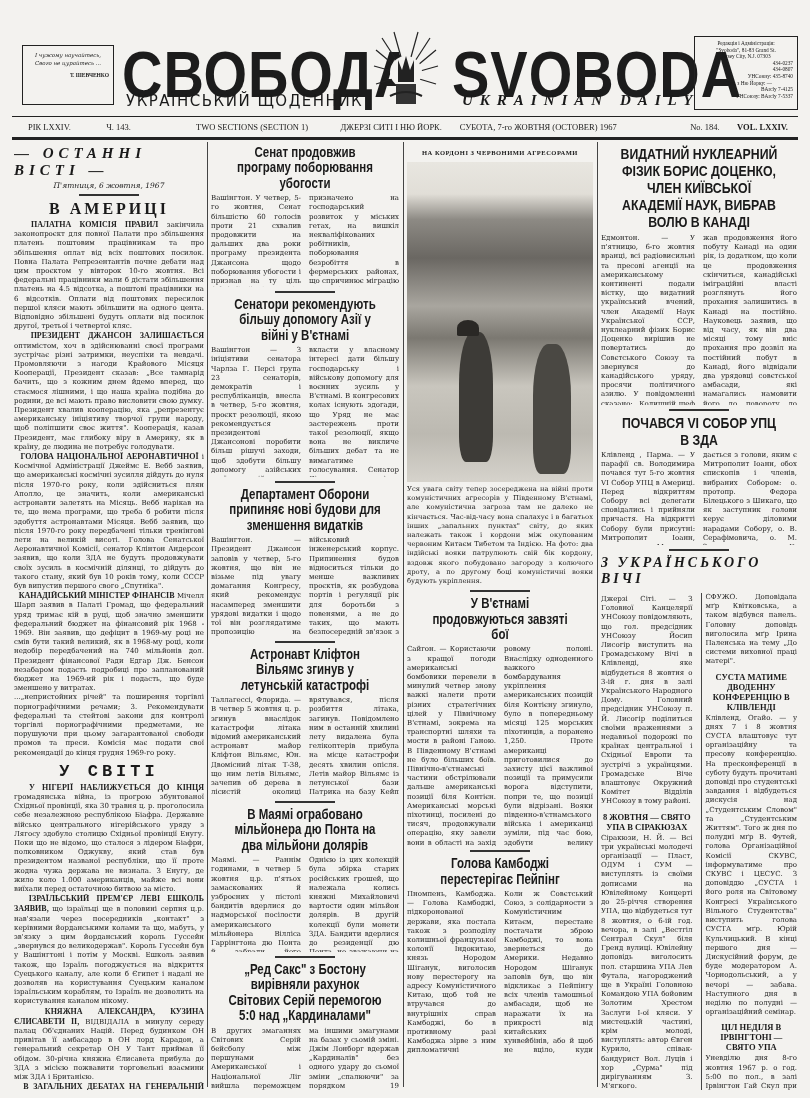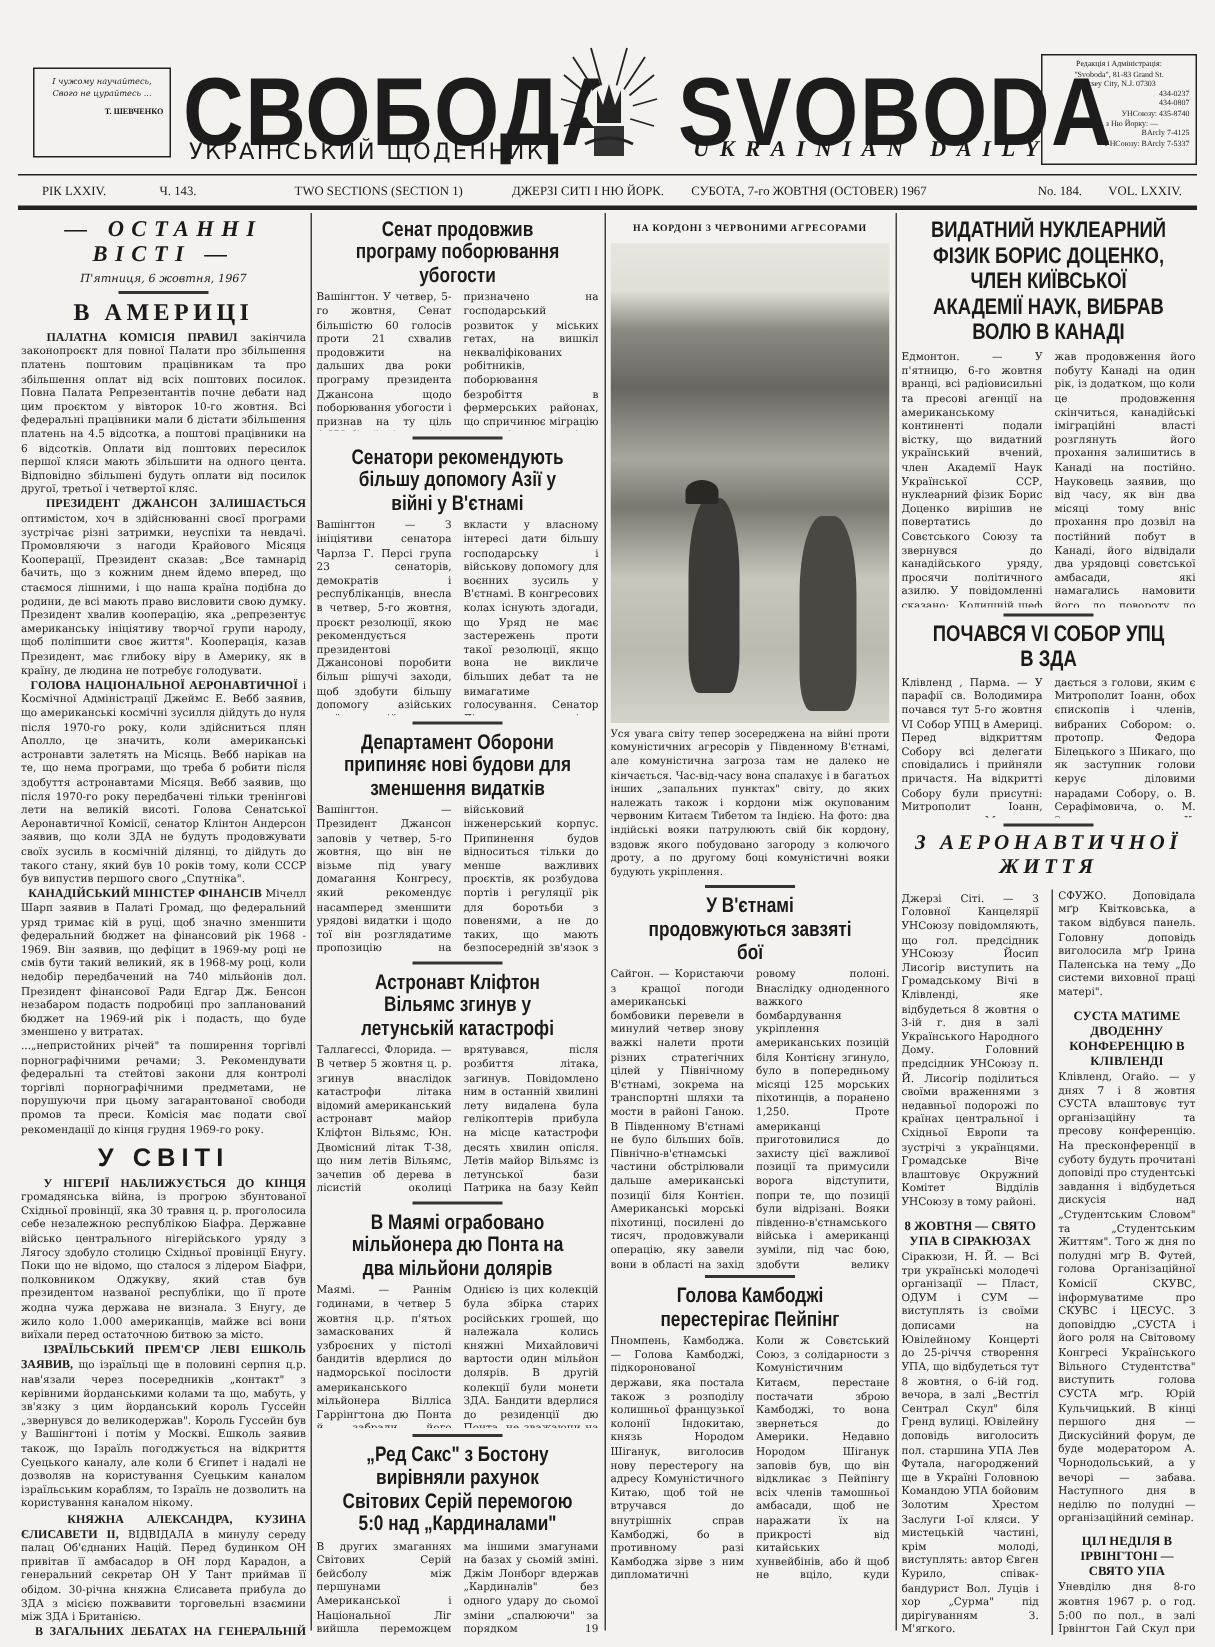--- a/index.html
+++ b/index.html
@@ -22,21 +22,21 @@
   .rule-thick{position:absolute;left:12px;width:786px;height:3px;background:#222}
   .rule-thin{position:absolute;left:12px;width:786px;height:1px;background:#222}
   .col{position:absolute;top:140px}
   .vline{position:absolute;width:1px;background:#444}
   .hl{font-family:"Liberation Sans",sans-serif;font-weight:bold;text-align:center;line-height:1.1;transform:scaleX(0.82);transform-origin:center}
   .body{font-size:7px;line-height:9.2px;text-align:justify;font-family:"DejaVu Serif",serif;color:#222}
   .body b{font-family:"Liberation Serif",serif;font-weight:bold;font-size:8px}
   .two{display:flex;gap:8px}
   .two>div{flex:1}
   .sep{height:2px;width:60px;margin:4px auto;background:#333}
-  .section-banner{font-family:"Liberation Serif",serif;font-weight:bold;font-style:italic;letter-spacing:5px;text-align:center}
+  .section-banner{font-family:"Liberation Serif",serif;font-weight:bold;font-style:italic;letter-spacing:5px;}
   .small-hl{font-family:"Liberation Serif",serif;font-weight:bold;font-size:8.5px;text-align:center;line-height:10px}
   .photo{background:linear-gradient(180deg,#e8e6e0 0%,#e1ded7 10%,#8d8a84 18%,#6a6762 30%,#a9a69f 45%,#7b7871 55%,#c9c6be 70%,#bcb9b1 85%,#d6d3cc 100%);position:relative;overflow:hidden}
   .soldier{position:absolute;background:#3d3b37;border-radius:40% 40% 20% 20%}
 </style>
 </head>
 <body>
 
 <div class="masthead">
   <div class="quote-box">
     <div class="q">І чужому научайтесь,</div>
@@ -79,39 +79,39 @@
 </div>
 
 <div class="rule-thin" style="top:116px"></div>
 <div class="dateline">
   <span style="width:80px">РІК LXXIV.</span>
   <span style="width:92px">Ч. 143.</span>
   <span style="width:148px">TWO SECTIONS (SECTION 1)</span>
   <span style="width:122px">ДЖЕРЗІ СИТІ І НЮ ЙОРК.</span>
   <span style="width:236px">СУБОТА, 7-го ЖОВТНЯ (OCTOBER) 1967</span>
   <span style="width:48px">No. 184.</span>
-  <span style="font-weight:normal">VOL. LXXIV.</span>
+  <span style="font-weight:bold">VOL. LXXIV.</span>
 </div>
 <div class="rule-thick" style="top:137px"></div>
 
 <div class="vline" style="left:207px;top:142px;height:945px"></div>
 <div class="vline" style="left:403px;top:142px;height:945px"></div>
 <div class="vline" style="left:597px;top:142px;height:945px"></div>
 
 <div class="col" style="left:14px;width:190px;top:145px;height:945px;overflow:hidden">
   <div class="section-banner" style="font-size:15px">— ОСТАННІ ВІСТІ —</div>
   <div style="text-align:center;font-style:italic;font-size:7.5px;margin-top:2px">П'ятниця, 6 жовтня, 1967</div>
   <div class="sep"></div>
   <div style="text-align:center;font-family:'Liberation Serif',serif;font-weight:bold;font-size:16px;letter-spacing:3px;margin:2px 0">В АМЕРИЦІ</div>
   <div class="body">&nbsp;&nbsp;<b>ПАЛАТНА КОМІСІЯ ПРАВИЛ</b> <span>закінчила законопроєкт для повної Палати про збільшення платень поштовим працівникам та про збільшення оплат від всіх поштових посилок. Повна Палата Репрезентантів почне дебати над цим проєктом у вівторок 10-го жовтня. Всі федеральні працівники мали б дістати збільшення платень на 4.5 відсотка, а поштові працівники на 6 відсотків. Оплати від поштових пересилок першої кляси мають збільшити на одного цента. Відповідно збільшені будуть оплати від посилок другої, третьої і четвертої кляс.</span></div>
   <div class="body">&nbsp;&nbsp;<b>ПРЕЗИДЕНТ ДЖАНСОН ЗАЛИШАЄТЬСЯ</b> <span>оптимістом, хоч в здійснюванні своєї програми зустрічає різні затримки, неуспіхи та невдачі. Промовляючи з нагоди Крайового Місяця Кооперації, Президент сказав: „Все тамнарід бачить, що з кожним днем йдемо вперед, що стаємося лішними, і що наша країна подібна до родини, де всі мають право висловити свою думку. Президент хвалив кооперацію, яка „репрезентує американську ініціятиву творчої групи народу, щоб поліпшити своє життя". Кооперація, казав Президент, має глибоку віру в Америку, як в країну, де людина не потребує голодувати.</span></div>
   <div class="body">&nbsp;&nbsp;<b>ГОЛОВА НАЦІОНАЛЬНОЇ АЕРОНАВТИЧНОЇ</b> <span>і Космічної Адміністрації Джеймс Е. Вебб заявив, що американські космічні зусилля дійдуть до нуля після 1970-го року, коли здійсниться плян Аполло, це значить, коли американські астронавти залетять на Місяць. Вебб нарікав на те, що нема програми, що треба б робити після здобуття астронавтами Місяця. Вебб заявив, що після 1970-го року передбачені тільки тренінгові лети на великій висоті. Голова Сенатської Аеронавтичної Комісії, сенатор Клінтон Андерсон заявив, що коли ЗДА не будуть продовжувати своїх зусиль в космічній ділянці, то дійдуть до такого стану, який був 10 років тому, коли СССР був випустив першого свого „Спутніка".</span></div>
   <div class="body">&nbsp;&nbsp;<b>КАНАДІЙСЬКИЙ МІНІСТЕР ФІНАНСІВ</b> <span>Мічелл Шарп заявив в Палаті Громад, що федеральний уряд тримає кій в руці, щоб значно зменшити федеральний бюджет на фінансовий рік 1968 - 1969. Він заявив, що дефіцит в 1969-му році не смів бути такий великий, як в 1968-му році, коли недобір передбачений на 740 мільйонів дол. Президент фінансової Ради Едгар Дж. Бенсон незабаром подасть подробиці про запланований бюджет на 1969-ий рік і подасть, що буде зменшено у витратах.</span></div>
   <div class="body"><span>...„непристойних річей" та поширення торгівлі порнографічними речами; 3. Рекомендувати федеральні та стейтові закони для контролі торгівлі порнографічними предметами, не порушуючи при цьому загарантованої свободи промов та преси. Комісія має подати свої рекомендації до кінця грудня 1969-го року.</span></div>
-  <div style="text-align:center;font-family:Liberation Sans, sans-serif;font-weight:bold;font-size:17px;letter-spacing:4px;margin:4px 0 2px">У СВІТІ</div>
+  <div style="text-align:center;font-family:Liberation Mono, monospace;font-weight:bold;font-size:17px;letter-spacing:4px;margin:4px 0 2px">У СВІТІ</div>
   <div class="body">&nbsp;&nbsp;<b>У НІГЕРІЇ НАБЛИЖУЄТЬСЯ ДО КІНЦЯ</b> <span>громадянська війна, із прогрою збунтованої Східньої провінції, яка 30 травня ц. р. проголосила себе незалежною республікою Біафра. Державне військо центрального нігерійського уряду з Лягосу здобуло столицю Східньої провінції Енугу. Поки що не відомо, що сталося з лідером Біафри, полковником Оджукву, який став був президентом названої республіки, що її проте жодна чужа держава не визнала. З Енугу, де жило коло 1.000 американців, майже всі вони виїхали перед остаточною битвою за місто.</span></div>
   <div class="body">&nbsp;&nbsp;<b>ІЗРАЇЛЬСЬКИЙ ПРЕМ'ЄР ЛЕВІ ЕШКОЛЬ ЗАЯВИВ,</b> <span>що ізраїльці ще в половині серпня ц.р. нав'язали через посередників „контакт" з керівними йорданськими колами та що, мабуть, у зв'язку з цим йорданський король Гуссейн „звернувся до великодержав". Король Гуссейн був у Вашінгтоні і потім у Москві. Ешколь заявив також, що Ізраїль погоджується на відкриття Суецького каналу, але коли б Єгипет і надалі не дозволяв на користування Суецьким каналом ізраїльським кораблям, то Ізраїль не дозволить на користування каналом нікому.</span></div>
   <div class="body">&nbsp;&nbsp;<b>КНЯЖНА АЛЕКСАНДРА, КУЗИНА ЄЛИСАВЕТИ II,</b> <span>ВІДВІДАЛА в минулу середу палац Об'єднаних Націй. Перед будинком ОН привітав її амбасадор в ОН лорд Карадон, а генеральний секретар ОН У Тант приймав її обідом. 30-річна княжна Єлисавета прибула до ЗДА з місією пожвавити торговельні взаємини між ЗДА і Британією.</span></div>
   <div class="body">&nbsp;&nbsp;<b>В ЗАГАЛЬНИХ ДЕБАТАХ НА ГЕНЕРАЛЬНІЙ АСАМБЛЕЇ ОБ'ЄДНАНИХ НАЦІЙ ПРОМОВЛЯЛО</b> </div>
 
 </div>
 
 <div class="col" style="left:211px;width:188px;top:145px;height:945px;overflow:hidden">
   <div style="height:142px;overflow:hidden">
     <div class="hl" style="font-size:14px">Сенат продовжив програму поборювання убогости</div>
@@ -198,21 +198,21 @@
   </div>
   <div class="sep"></div>
   <div style="height:130px;overflow:hidden">
     <div class="hl" style="font-size:15px">ПОЧАВСЯ VI СОБОР УПЦ В ЗДА</div>
     <div class="two" style="margin-top:3px">
         <div class="body">Клівленд , Парма. — У парафії св. Володимира почався тут 5-го жовтня VI Собор УПЦ в Америці. Перед відкриттям Собору всі делегати сповідались і прийняли причастя. На відкритті Собору були присутні: Митрополит Іоанн, архиєпископ Мстислав, єпископ Олександер, 64 священики, 86 делегатів. Делегати і священики прибувають. Собор відкрив Митрополит Іоанн. Президія скла-</div>
         <div class="body">дається з голови, яким є Митрополит Іоанн, обох єпископів і членів, вибраних Собором: о. протопр. Федора Білецького з Шикаго, що як заступник голови керує діловими нарадами Собору, о. В. Серафімовича, о. М. Запаранюка, пп. К. Варварова, В. Іваціва та І. Новаківського. Наради відбуваються в дружній і діловій атмосфері, маючи перед собою багато справ до розв'язання.</div>
       </div>
   </div>
   <div class="sep"></div>
-  <div class="section-banner" style="font-size:14px;letter-spacing:3px;margin:4px 0 6px">З АЕРОНАВТИЧНОЇ ЖИТТЯ</div>
+  <div class="section-banner" style="font-size:14px;letter-spacing:3px;margin:4px 0 6px">З УКРАЇНСЬКОГО ВІЧІ</div>
   <div class="two">
     <div>
       <div class="body" style="margin:2px 0 5px">Джерзі Сіті. — З Головної Канцелярії УНСоюзу повідомляють, що гол. предсідник УНСоюзу Йосип Лисогір виступить на Громадському Вічі в Клівленді, яке відбудеться 8 жовтня о 3-ій г. дня в залі Українського Народного Дому. Головний предсідник УНСоюзу п. Й. Лисогір поділиться своїми враженнями з недавньої подорожі по країнах центральної і Східньої Европи та зустрічі з українцями. Громадське Віче влаштовує Окружний Комітет Відділів УНСоюзу в тому районі.</div>
       <div class="small-hl">8 ЖОВТНЯ — СВЯТО УПА В СІРАКЮЗАХ</div>
       <div class="body" style="margin:2px 0 5px">Сіракюзи, Н. Й. — Всі три українські молодечі організації — Пласт, ОДУМ і СУМ — виступлять із своїми дописами на Ювілейному Концерті до 25-річчя створення УПА, що відбудеться тут 8 жовтня, о 6-ій год. вечора, в залі „Вестгіл Сентрал Скул" біля Гренд вулиці. Ювілейну доповідь виголосить пол. старшина УПА Лев Футала, нагороджений ще в Україні Головною Командою УПА бойовим Золотим Хрестом Заслуги І-ої кляси. У мистецькій частині, крім молоді, виступлять: автор Євген Курило, співак-бандурист Вол. Луців і хор „Сурма" під дирігуванням З. М'ягкого.</div>
 
     </div>
     <div style="border-left:1px solid #444;padding-left:4px">
       <div class="body" style="margin-bottom:5px">СФУЖО. Доповідала мґр Квітковська, а таком відбувся панель. Головну доповідь виголосила мґр Ірина Паленська на тему „До системи виховної праці матері".</div>
       <div class="small-hl">СУСТА МАТИМЕ ДВОДЕННУ КОНФЕРЕНЦІЮ В КЛІВЛЕНДІ</div>

